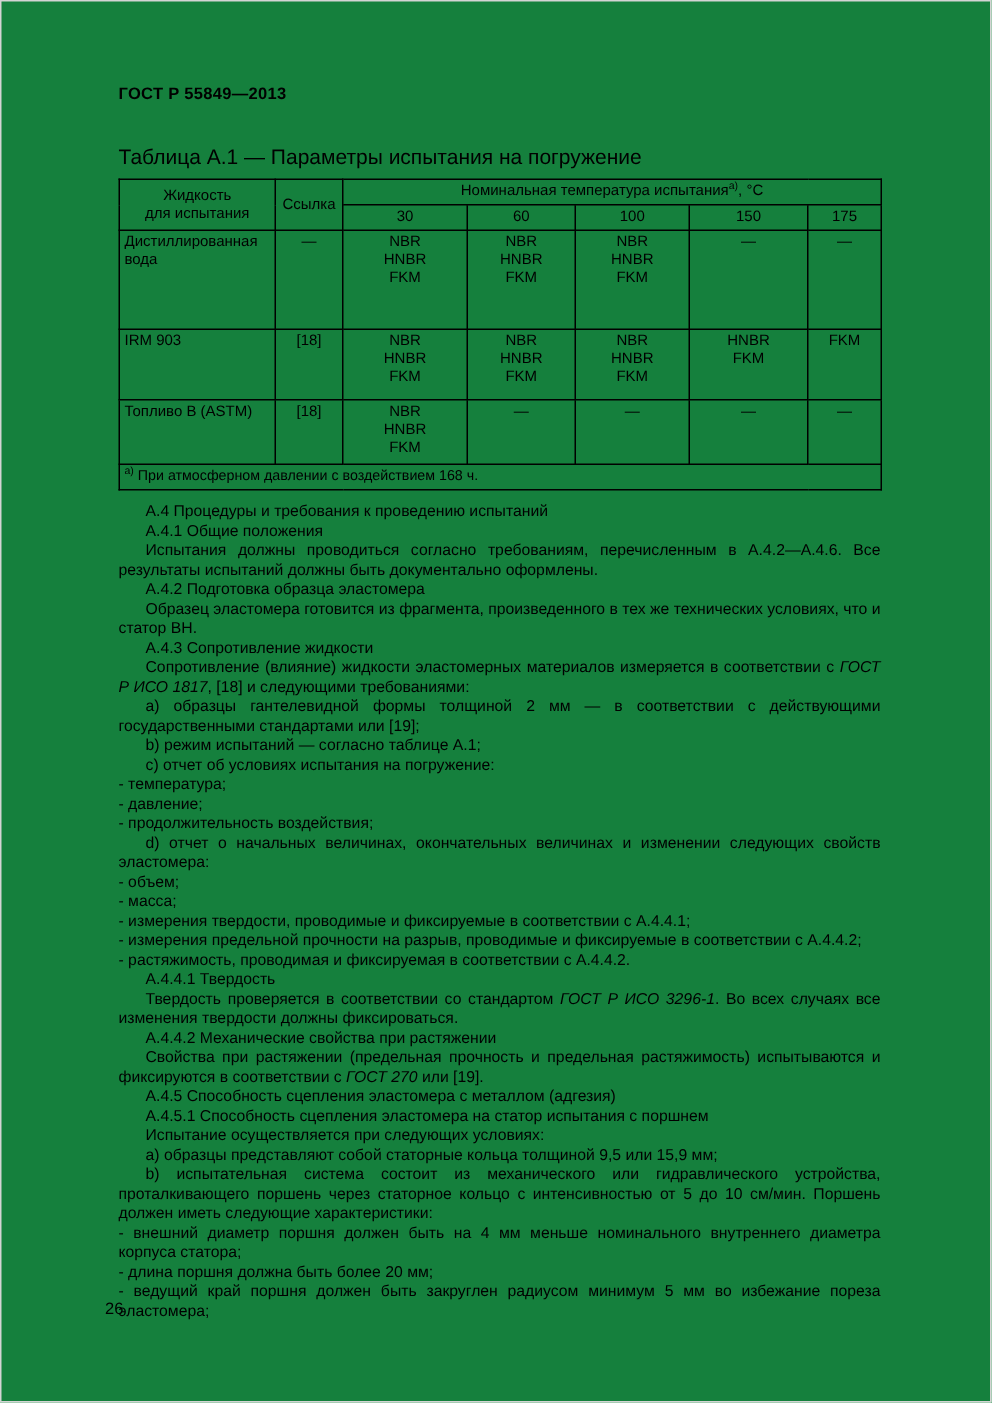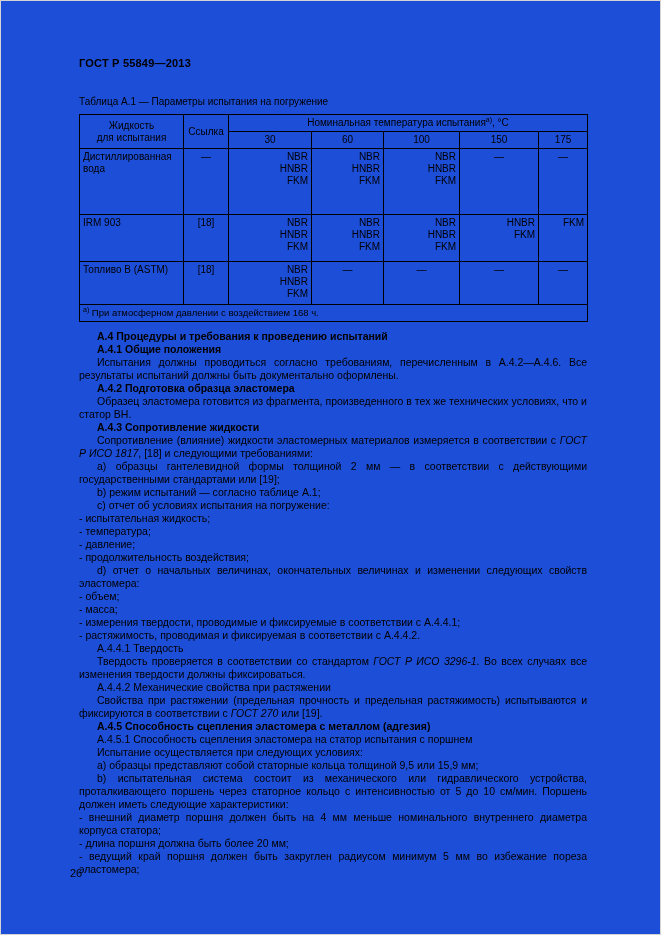--- a/index.html
+++ b/index.html
@@ -1,45 +1,45 @@
 <!DOCTYPE html>
 <html><head>
 <meta charset="utf-8">
 <style>
   html,body{margin:0;padding:0;background:#ffffff;}
   body{font-family:"Liberation Sans",sans-serif;color:#000;}
   .page{
     position:relative;width:661px;height:935px;box-sizing:border-box;
-    background:#1d4ed8;border:1px solid #d4d4d4;
+    background:#15803d;border:1px solid #d4d4d4;
     padding:56px 75px 0 78px;overflow:hidden;
   }
   .doc-header{font-size:11px;font-weight:bold;letter-spacing:.2px;margin-bottom:27px;}
-  .table-caption{font-size:10px;margin-bottom:7px;}
+  .table-caption{font-size:14px;margin-bottom:7px;}
   table.params{
     border-collapse:collapse;table-layout:fixed;width:508px;
     font-size:10px;line-height:12px;padding-left:14px;
   }
   table.params th, table.params td{
     border:1px solid #000;padding:2px 3px;vertical-align:top;
     font-weight:normal;box-sizing:border-box;
   }
   table.params thead th{vertical-align:middle;text-align:center;}
   .pre{white-space:pre-line;}
   td.fluid{text-align:left;padding-left:5px;padding-top:4px;}
   td.ref{text-align:center;padding-top:4px;}
-  td.mat{text-align:right;padding-left:14px;padding-top:4px;margin-left:21px;}
+  td.mat{text-align:center;padding-left:14px;padding-top:4px;margin-left:21px;}
   td.dash{text-align:center;padding-top:4px;}
   tbody tr.r0{height:66px;}
   tbody tr.r1{height:47px;}
   tbody tr.r2{height:43px;}
   td.footnote{font-size:9.5px;padding:3px 4px 3px 24px;text-align:left;height:16px;}
   sup{font-size:7px;line-height:0;}
   .body-text{width:508px;margin-top:8px;font-size:10.5px;line-height:13px;text-align:justify;}
   .body-text p{margin:0;}
-  .bh{font-weight:bold;text-indent:18px;}
+  .bh{font-weight:normal;text-indent:18px;}
   .p{text-indent:18px;}
   .li{text-indent:0;}
   .it{font-style:italic;}
   .page-number{position:absolute;left:69px;top:866px;font-size:11px;}
 </style>
 </head>
 <body>
 
 <div class="page">
 
@@ -126,28 +126,28 @@
     <p class="bh">А.4 Процедуры и требования к проведению испытаний</p>
     <p class="bh">А.4.1 Общие положения</p>
     <p class="p">Испытания должны проводиться согласно требованиям, перечисленным в А.4.2—А.4.6. Все результаты испытаний должны быть документально оформлены.</p>
     <p class="bh">А.4.2 Подготовка образца эластомера</p>
     <p class="p">Образец эластомера готовится из фрагмента, произведенного в тех же технических условиях, что и статор ВН.</p>
     <p class="bh">А.4.3 Сопротивление жидкости</p>
     <p class="p"><span>Сопротивление (влияние) жидкости эластомерных материалов измеряется в соответствии с </span><span class="it">ГОСТ Р ИСО 1817</span><span>, [18] и следующими требованиями:</span></p>
     <p class="p">а) образцы гантелевидной формы толщиной 2 мм — в соответствии с действующими государственными стандартами или [19];</p>
     <p class="p">b) режим испытаний — согласно таблице А.1;</p>
     <p class="p">с) отчет об условиях испытания на погружение:</p>
-    <p class="li">- испытательная жидкость;</p>
     <p class="li">- температура;</p>
     <p class="li">- давление;</p>
     <p class="li">- продолжительность воздействия;</p>
     <p class="p">d) отчет о начальных величинах, окончательных величинах и изменении следующих свойств эластомера:</p>
     <p class="li">- объем;</p>
     <p class="li">- масса;</p>
     <p class="li">- измерения твердости, проводимые и фиксируемые в соответствии с А.4.4.1;</p>
+    <p class="li">- измерения предельной прочности на разрыв, проводимые и фиксируемые в соответствии с А.4.4.2;</p>
     <p class="li">- растяжимость, проводимая и фиксируемая в соответствии с А.4.4.2.</p>
     <p class="p">А.4.4.1 Твердость</p>
     <p class="p"><span>Твердость проверяется в соответствии со стандартом </span><span class="it">ГОСТ Р ИСО 3296-1</span><span>. Во всех случаях все изменения твердости должны фиксироваться.</span></p>
     <p class="p">А.4.4.2 Механические свойства при растяжении</p>
     <p class="p"><span>Свойства при растяжении (предельная прочность и предельная растяжимость) испытываются и фиксируются в соответствии с </span><span class="it">ГОСТ 270</span><span> или [19].</span></p>
     <p class="bh">А.4.5 Способность сцепления эластомера с металлом (адгезия)</p>
     <p class="p">А.4.5.1 Способность сцепления эластомера на статор испытания с поршнем</p>
     <p class="p">Испытание осуществляется при следующих условиях:</p>
     <p class="p">а) образцы представляют собой статорные кольца толщиной 9,5 или 15,9 мм;</p>
     <p class="p">b) испытательная система состоит из механического или гидравлического устройства, проталкивающего поршень через статорное кольцо с интенсивностью от 5 до 10 см/мин. Поршень должен иметь следующие характеристики:</p>

